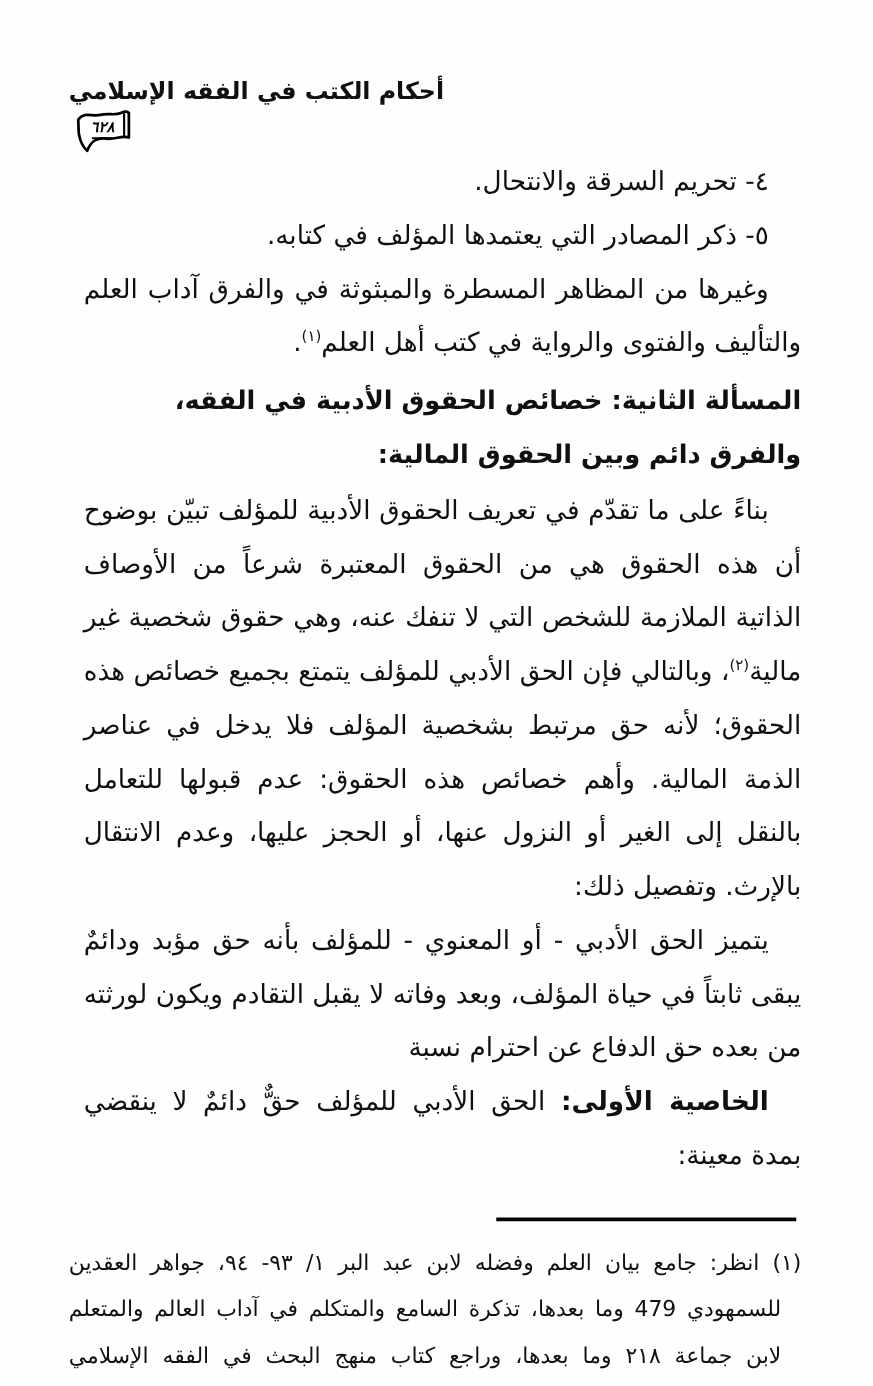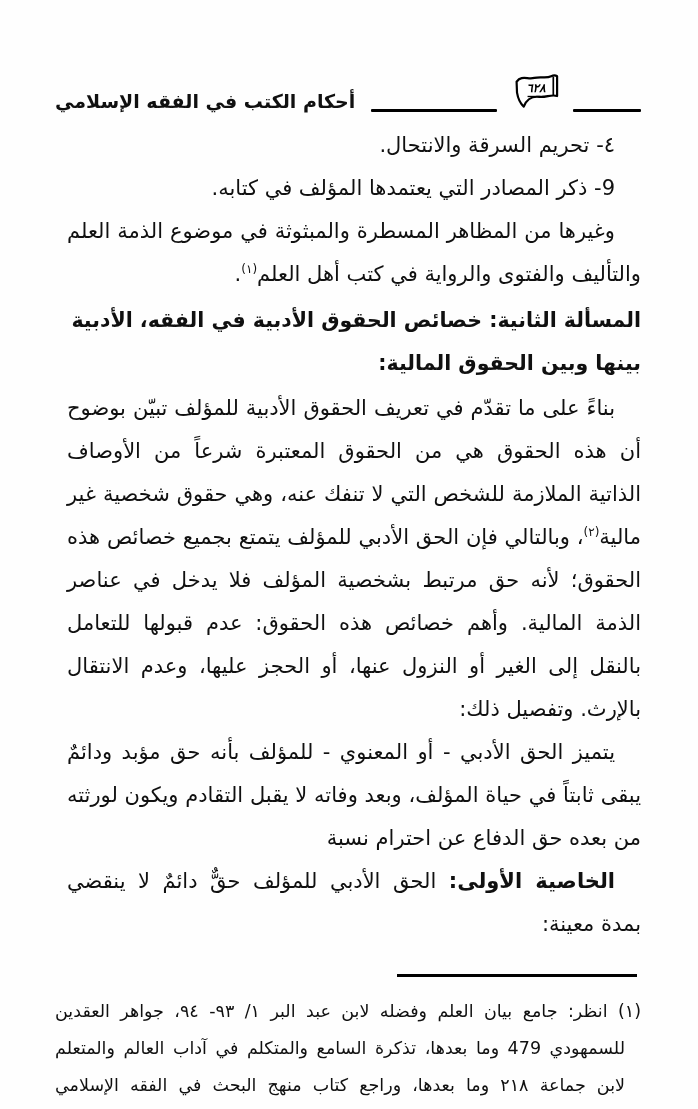--- a/index.html
+++ b/index.html
@@ -13,22 +13,23 @@
   .page {
     box-sizing: border-box;
     width: 698px; height: 1109px;
     padding: 62px 57px 0 55px;
     background: #fefefe;
   }
 
   
   .header {
     display: flex;
-    align-items: flex-end;
+    align-items: flex-start;
     height: 50px;
+    flex-direction: column;
   }
   .header-title {
     font-weight: bold;
     font-size: 19px;
     white-space: nowrap;
     direction: rtl;
     letter-spacing: 0;
   }
   .rule { height: 3px; background: #000; border-radius: 1px; }
   .rule-long { flex: 1 1 auto; margin: 0 12px 0 16px; }
@@ -103,25 +104,25 @@
         <text x="32" y="25" text-anchor="middle">٦٢٨</text>
       </svg>
     </span>
     <span class="rule rule-short"></span>
   </header>
 
   <main>
 
     <div class="list-item">٤- تحريم السرقة والانتحال.</div>
 
-    <div class="list-item">9- ذكر المصادر التي يعتمدها المؤلف في كتابه.</div>
+    <div class="list-item">٥- ذكر المصادر التي يعتمدها المؤلف في كتابه.</div>
 
-    <p class="para"><span>وغيرها من المظاهر المسطرة والمبثوثة في موضوع الذمة العلم والتأليف والفتوى والرواية في كتب أهل العلم</span><sup class="fn">(١)</sup><span>.</span></p>
+    <p class="para"><span>وغيرها من المظاهر المسطرة والمبثوثة في والفرق آداب العلم والتأليف والفتوى والرواية في كتب أهل العلم</span><sup class="fn">(١)</sup><span>.</span></p>
 
-    <h2 class="section-heading">المسألة الثانية: خصائص الحقوق الأدبية في الفقه، الأدبية بينها وبين الحقوق المالية:</h2>
+    <h2 class="section-heading">المسألة الثانية: خصائص الحقوق الأدبية في الفقه، والفرق دائم وبين الحقوق المالية:</h2>
 
     <p class="para"><span>بناءً على ما تقدّم في تعريف الحقوق الأدبية للمؤلف تبيّن بوضوح أن هذه الحقوق هي من الحقوق المعتبرة شرعاً من الأوصاف الذاتية الملازمة للشخص التي لا تنفك عنه، وهي حقوق شخصية غير مالية</span><sup class="fn">(٢)</sup><span>، وبالتالي فإن الحق الأدبي للمؤلف يتمتع بجميع خصائص هذه الحقوق؛ لأنه حق مرتبط بشخصية المؤلف فلا يدخل في عناصر الذمة المالية. وأهم خصائص هذه الحقوق: عدم قبولها للتعامل بالنقل إلى الغير أو النزول عنها، أو الحجز عليها، وعدم الانتقال بالإرث. وتفصيل ذلك:</span></p>
 
     <p class="para">يتميز الحق الأدبي - أو المعنوي - للمؤلف بأنه حق مؤبد ودائمٌ يبقى ثابتاً في حياة المؤلف، وبعد وفاته لا يقبل التقادم ويكون لورثته من بعده حق الدفاع عن احترام نسبة</p>
 
     <p class="para"><span class="lead-bold">الخاصية الأولى:</span><span> الحق الأدبي للمؤلف حقٌّ دائمٌ لا ينقضي بمدة معينة:</span></p>
   </main>
 
   <div class="footnote-sep"></div>
 

